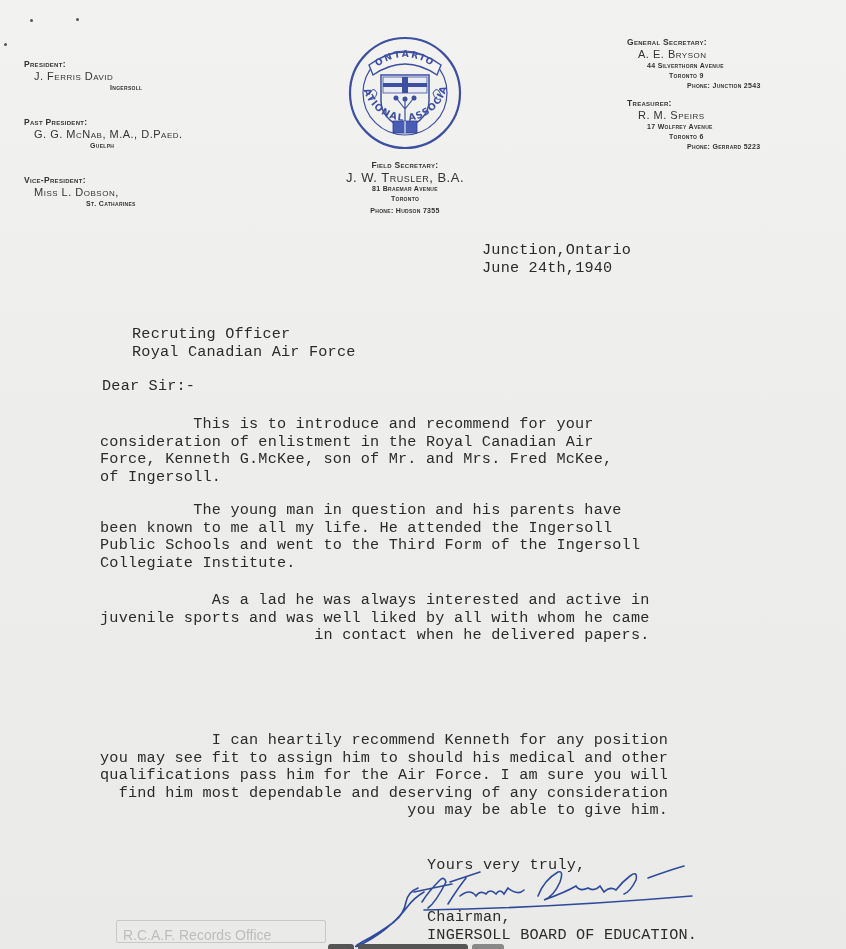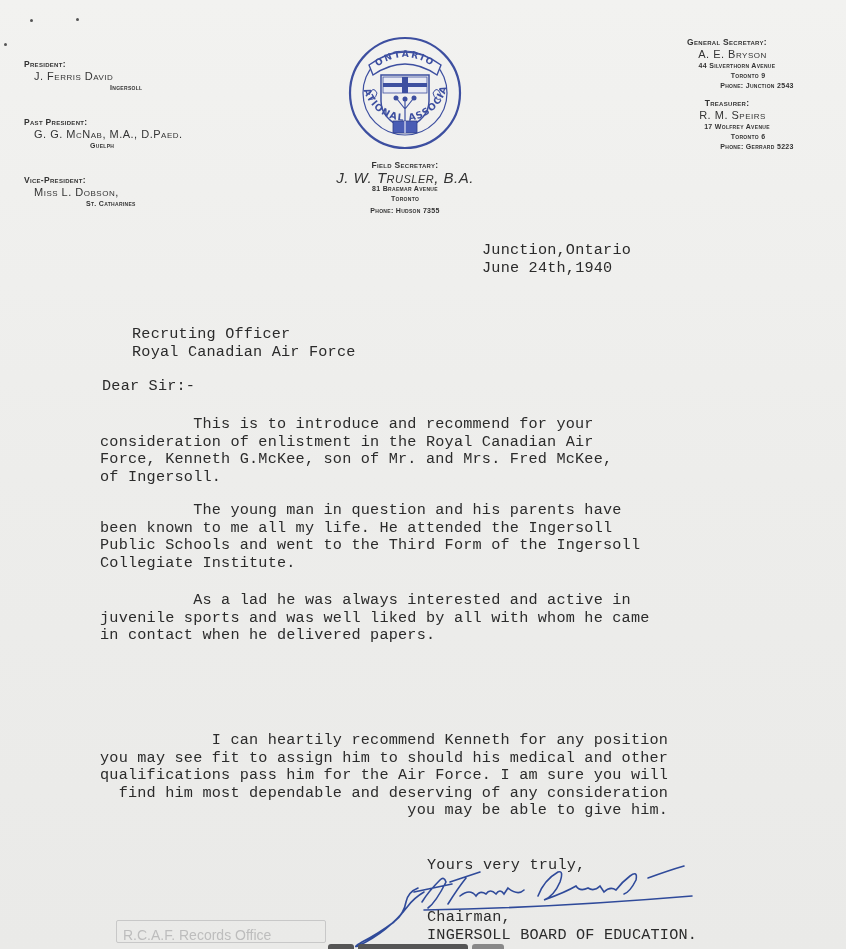--- a/index.html
+++ b/index.html
@@ -21,35 +21,35 @@
     .lh .sub { font-size: 7px; line-height: 10px; font-weight: bold; letter-spacing: 0.3px; }
     .left-col { left: 24px; top: 35px; width: 200px; }
     .left-col .name { padding-left: 10px; }
     .left-col .sub { padding-left: 86px; }
     .left-col .group { margin-bottom: 9px; margin-top: 24px; }
     .right-col { left: 627px; top: 37px; width: 200px; }
     .right-col .name { padding-left: 11px; }
     .right-col .addr { padding-left: 20px; }
     .right-col .city { padding-left: 42px; }
     .right-col .phone { padding-left: 60px; }
-    .right-col .group { margin-bottom: 7px; text-align: center; }
+    .right-col .group { margin-bottom: 7px; }
     .center-col { left: 330px; top: 160px; width: 150px; text-align: center; }
-    .center-col .name { font-size: 15px; font-style: italic; }
+    .center-col .name { font-size: 13px; }
 
     .seal { position: absolute; left: 347px; top: 35px; width: 116px; height: 116px; }
 
     
     .tw { position: absolute; font-family: "Liberation Mono", monospace; font-size: 15.2px; line-height: 17.5px; color: #2b2b2b; white-space: pre; letter-spacing: 0.2px; }
     .date-block { left: 482px; top: 242px; }
     .addressee { left: 100px; top: 326px; margin-left: 32px; }
     .salutation { left: 102px; top: 378px; text-align: right; }
     .para { left: 100px; }
     .p1 { top: 416px; }
     .p2 { top: 502px; }
-    .p3 { top: 592px; }
+    .p3 { top: 592px; text-align: right; }
     .p4 { top: 662px; }
     .p5 { top: 732px; text-align: right; }
     .closing { left: 427px; top: 857px; }
     .title-lines { left: 427px; top: 909px; }
 
     .signature { position: absolute; left: 348px; top: 862px; width: 350px; height: 90px; }
 
     .stamp {
       position: absolute; left: 116px; top: 920px; width: 210px; height: 23px;
       border: 1.5px solid #c8c8c8; border-radius: 2px;

